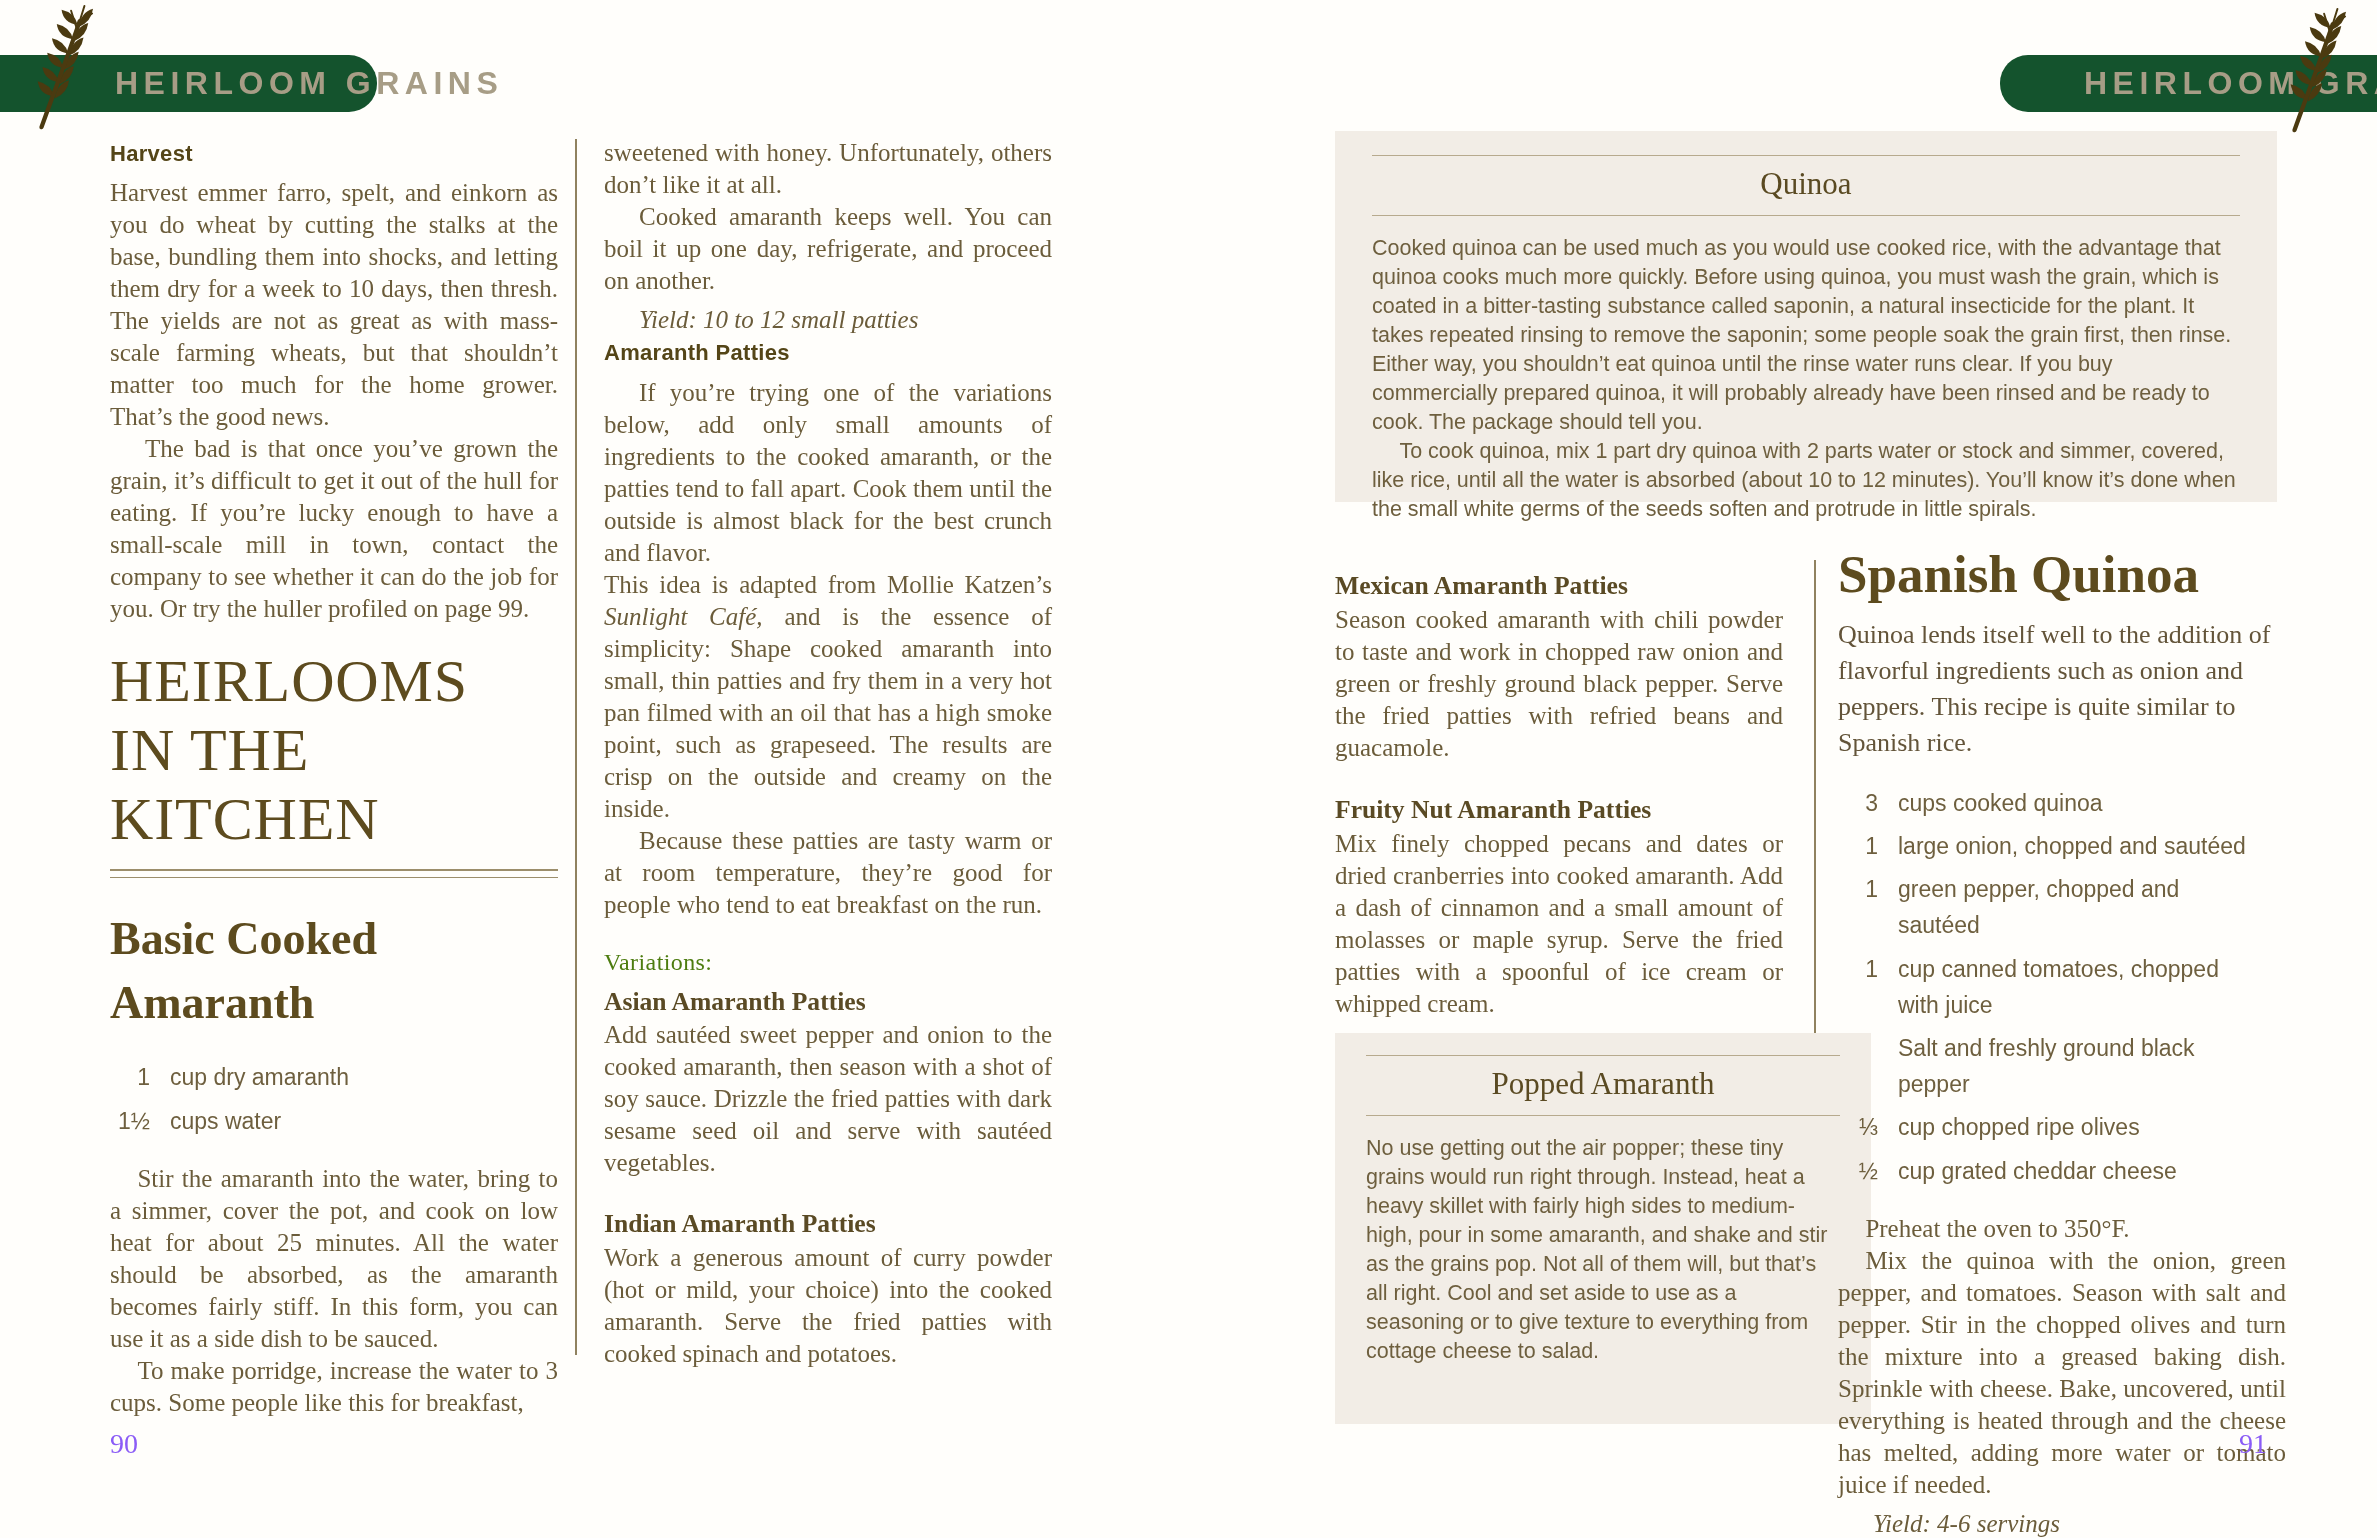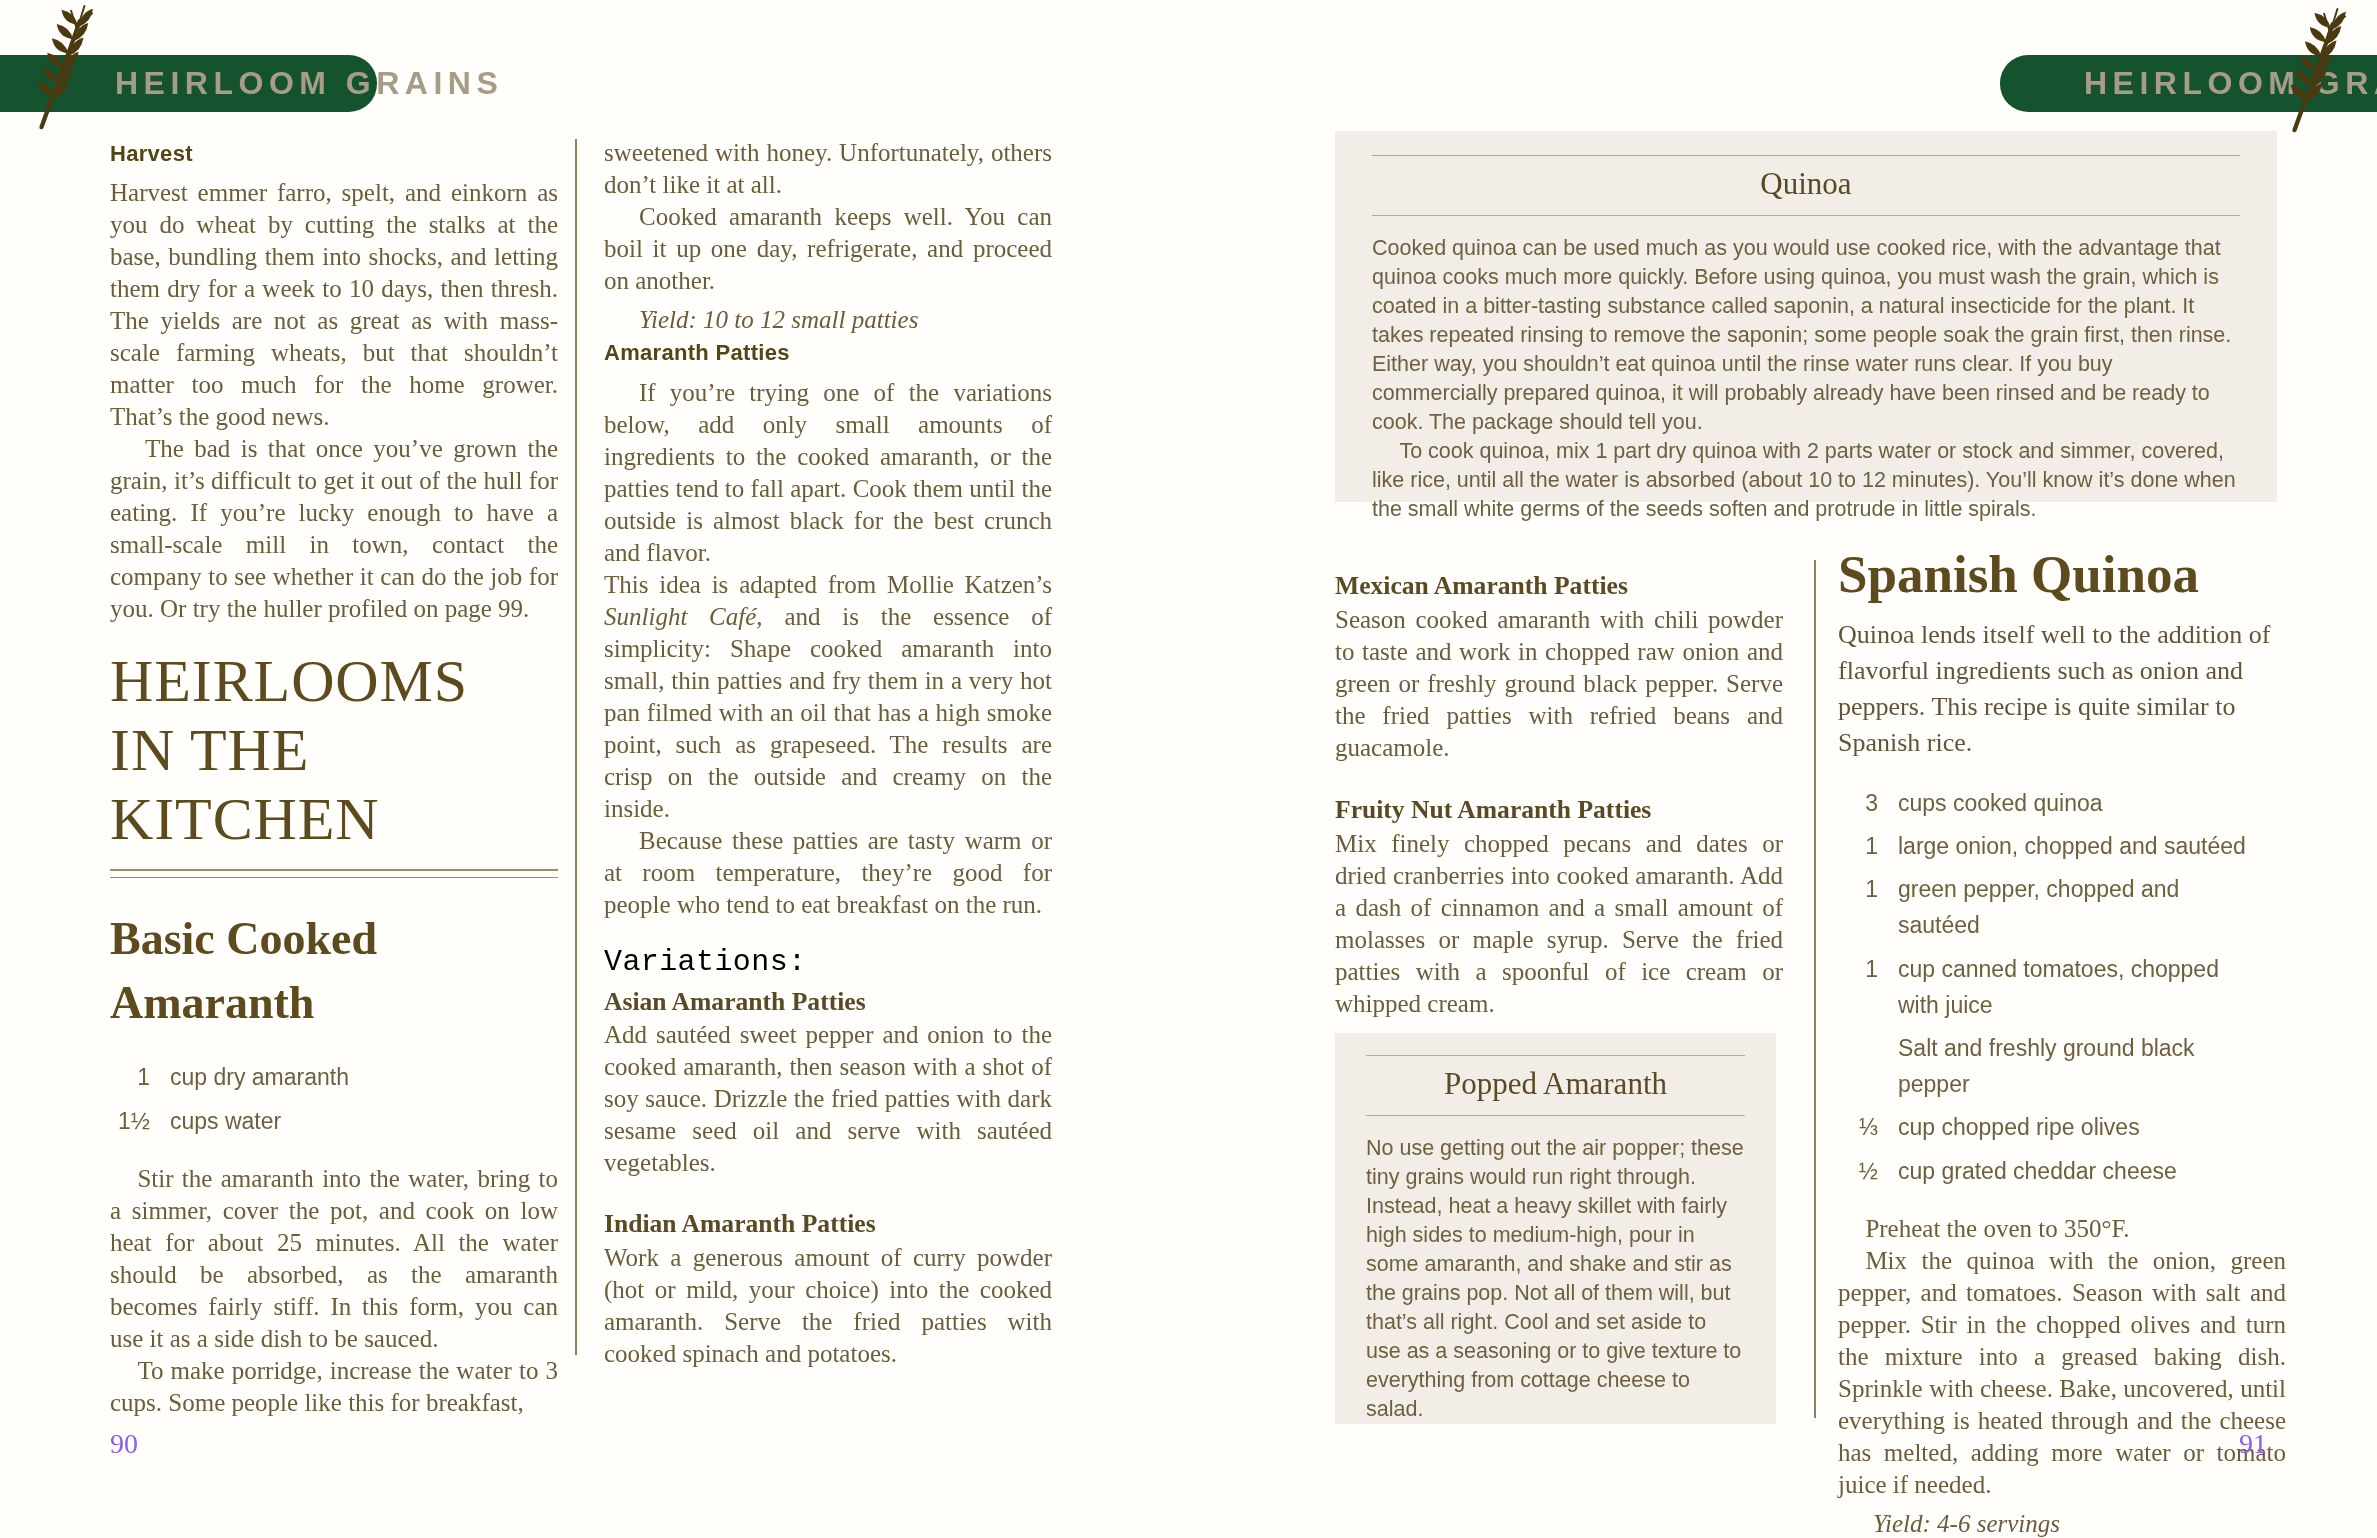--- a/index.html
+++ b/index.html
@@ -45,23 +45,23 @@
   
   .p{font-size:25px;line-height:32px;text-align:justify;margin:0;color:#6b5c3a;}
   .ind{text-indent:35px;}
   .ind-sm{text-indent:27.4px;}
   .sans-head{
     font-family:"Liberation Sans", sans-serif;
     font-weight:bold;font-size:22px;line-height:33px;
     color:#544517;margin:0 0 7.3px 0;letter-spacing:0.3px;
   }
   .sans-label{
-    font-family:Liberation Mono, monospace;
-    font-weight:normal;font-size:30px;line-height:33px;
-    color:#000000;margin:25.6px 0 5.5px 0;letter-spacing:0.4px;
+    font-family:Liberation Serif, serif;
+    font-weight:normal;font-size:24px;line-height:33px;
+    color:#4d7c0f;margin:25.6px 0 5.5px 0;letter-spacing:0.4px;
   }
   .serif-sub{
     font-weight:bold;font-size:25.6px;line-height:33px;
     color:#5a4a24;margin:0 0 1.8px 0;
   }
   .yield{font-style:italic;font-size:25px;line-height:32px;color:#6b5c3a;margin:7.3px 0 0 0;text-indent:35px;}
 
   .display-title{
     font-size:60px;line-height:69px;color:#5d4b1e;
     margin:22px 0 0 0;letter-spacing:0.9px;
@@ -87,21 +87,21 @@
     display:flex;margin-bottom:7.3px;
     font-family:"Liberation Sans", sans-serif;
     font-size:23px;line-height:36px;color:#6e5f3e;
   }
   .ing-qty{width:40px;text-align:right;flex:none;}
   .ing-text{margin-left:20px;width:362px;}
 
   
   .box{position:absolute;background:#f2ede6;box-sizing:border-box;}
   #quinoa-box{left:1335px;top:131px;width:942px;height:371px;padding:24px 37px;}
-  #popped-box{left:1335px;top:1033px;width:441px;height:391px;padding:22px 31px;}
+  #popped-box{left:1335px;top:1033px;width:536px;height:391px;padding:22px 31px;}
   .box-titlebar{
     border-top:1.4px solid #b7aa8e;
     border-bottom:1.4px solid #b7aa8e;
     text-align:center;
     padding:9.1px 0 12.8px 0;
     margin-bottom:18.3px;
   }
   .box-title{font-size:31px;color:#5a4a22;line-height:37px;}
   .box-body{
     font-family:"Liberation Sans", sans-serif;

